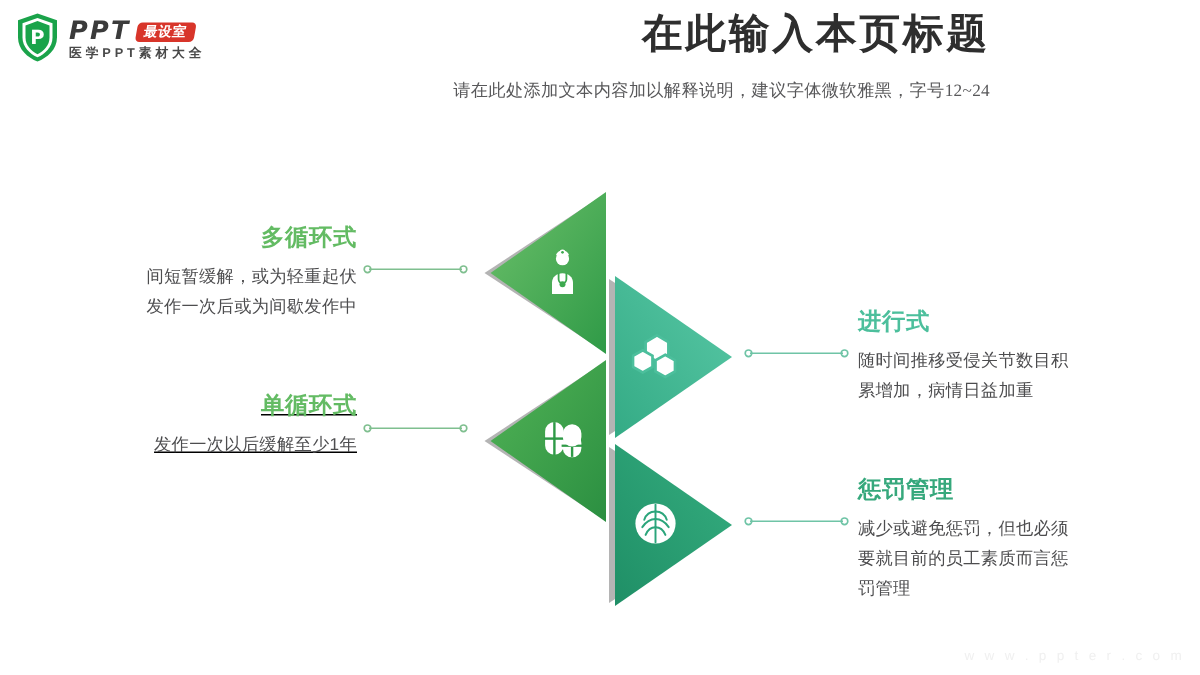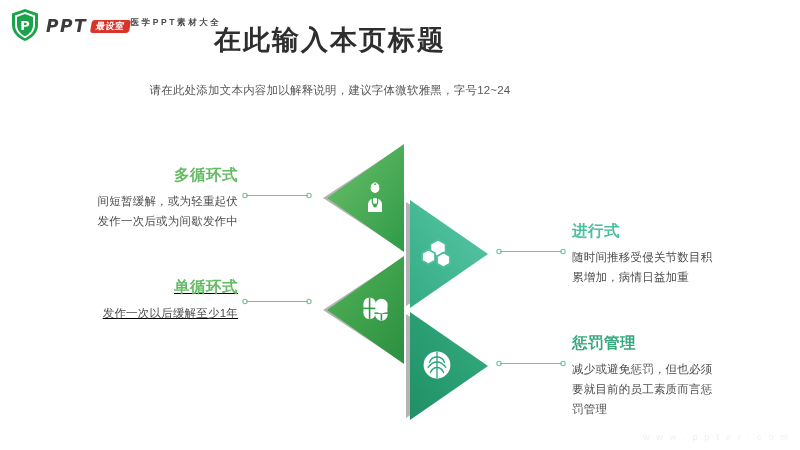--- a/index.html
+++ b/index.html
@@ -31,20 +31,21 @@
     gap: 6px;
   }
   .logo-shield {
     width: 30px;
     height: 34px;
     position: relative;
     flex: 0 0 auto;
   }
   .logo-text {
     display: flex;
+    flex-direction: column;
     gap: 1px;
     padding-top: 2px;
   }
   .logo-row1 {
     display: flex;
     align-items: center;
     gap: 4px;
   }
   .logo-ppt {
     font-family: "DejaVu Sans", sans-serif;
@@ -71,45 +72,46 @@
     letter-spacing: 2.6px;
     color: #4a4a4a;
     line-height: 1;
     font-weight: bold;
   }
 
   
   .header {
     position: absolute;
     left: 0;
-    top: 24px;
+    top: 6px;
     width: 660px;
-    text-align: center;
+    text-align: right;
   }
   .page-title {
     font-size: 27px;
     font-weight: bold;
     color: #2e2e2e;
     letter-spacing: 2px;
     line-height: 1.2;
     margin: 0;
   }
   .page-sub {
     font-size: 11.5px;
     color: #58585a;
     line-height: 1.75;
-    margin: 24px 0 0 0;
+    margin: 13px 0 0 0;
     letter-spacing: 0.2px;
+    font-family: Liberation Serif, serif;
   }
 
   
   .diagram {
     position: absolute;
     left: 0;
-    top: 130px;
+    top: 114px;
     width: 800px;
     height: 300px;
   }
 
   .node {
     position: absolute;
   }
 
   
   .wedge {

